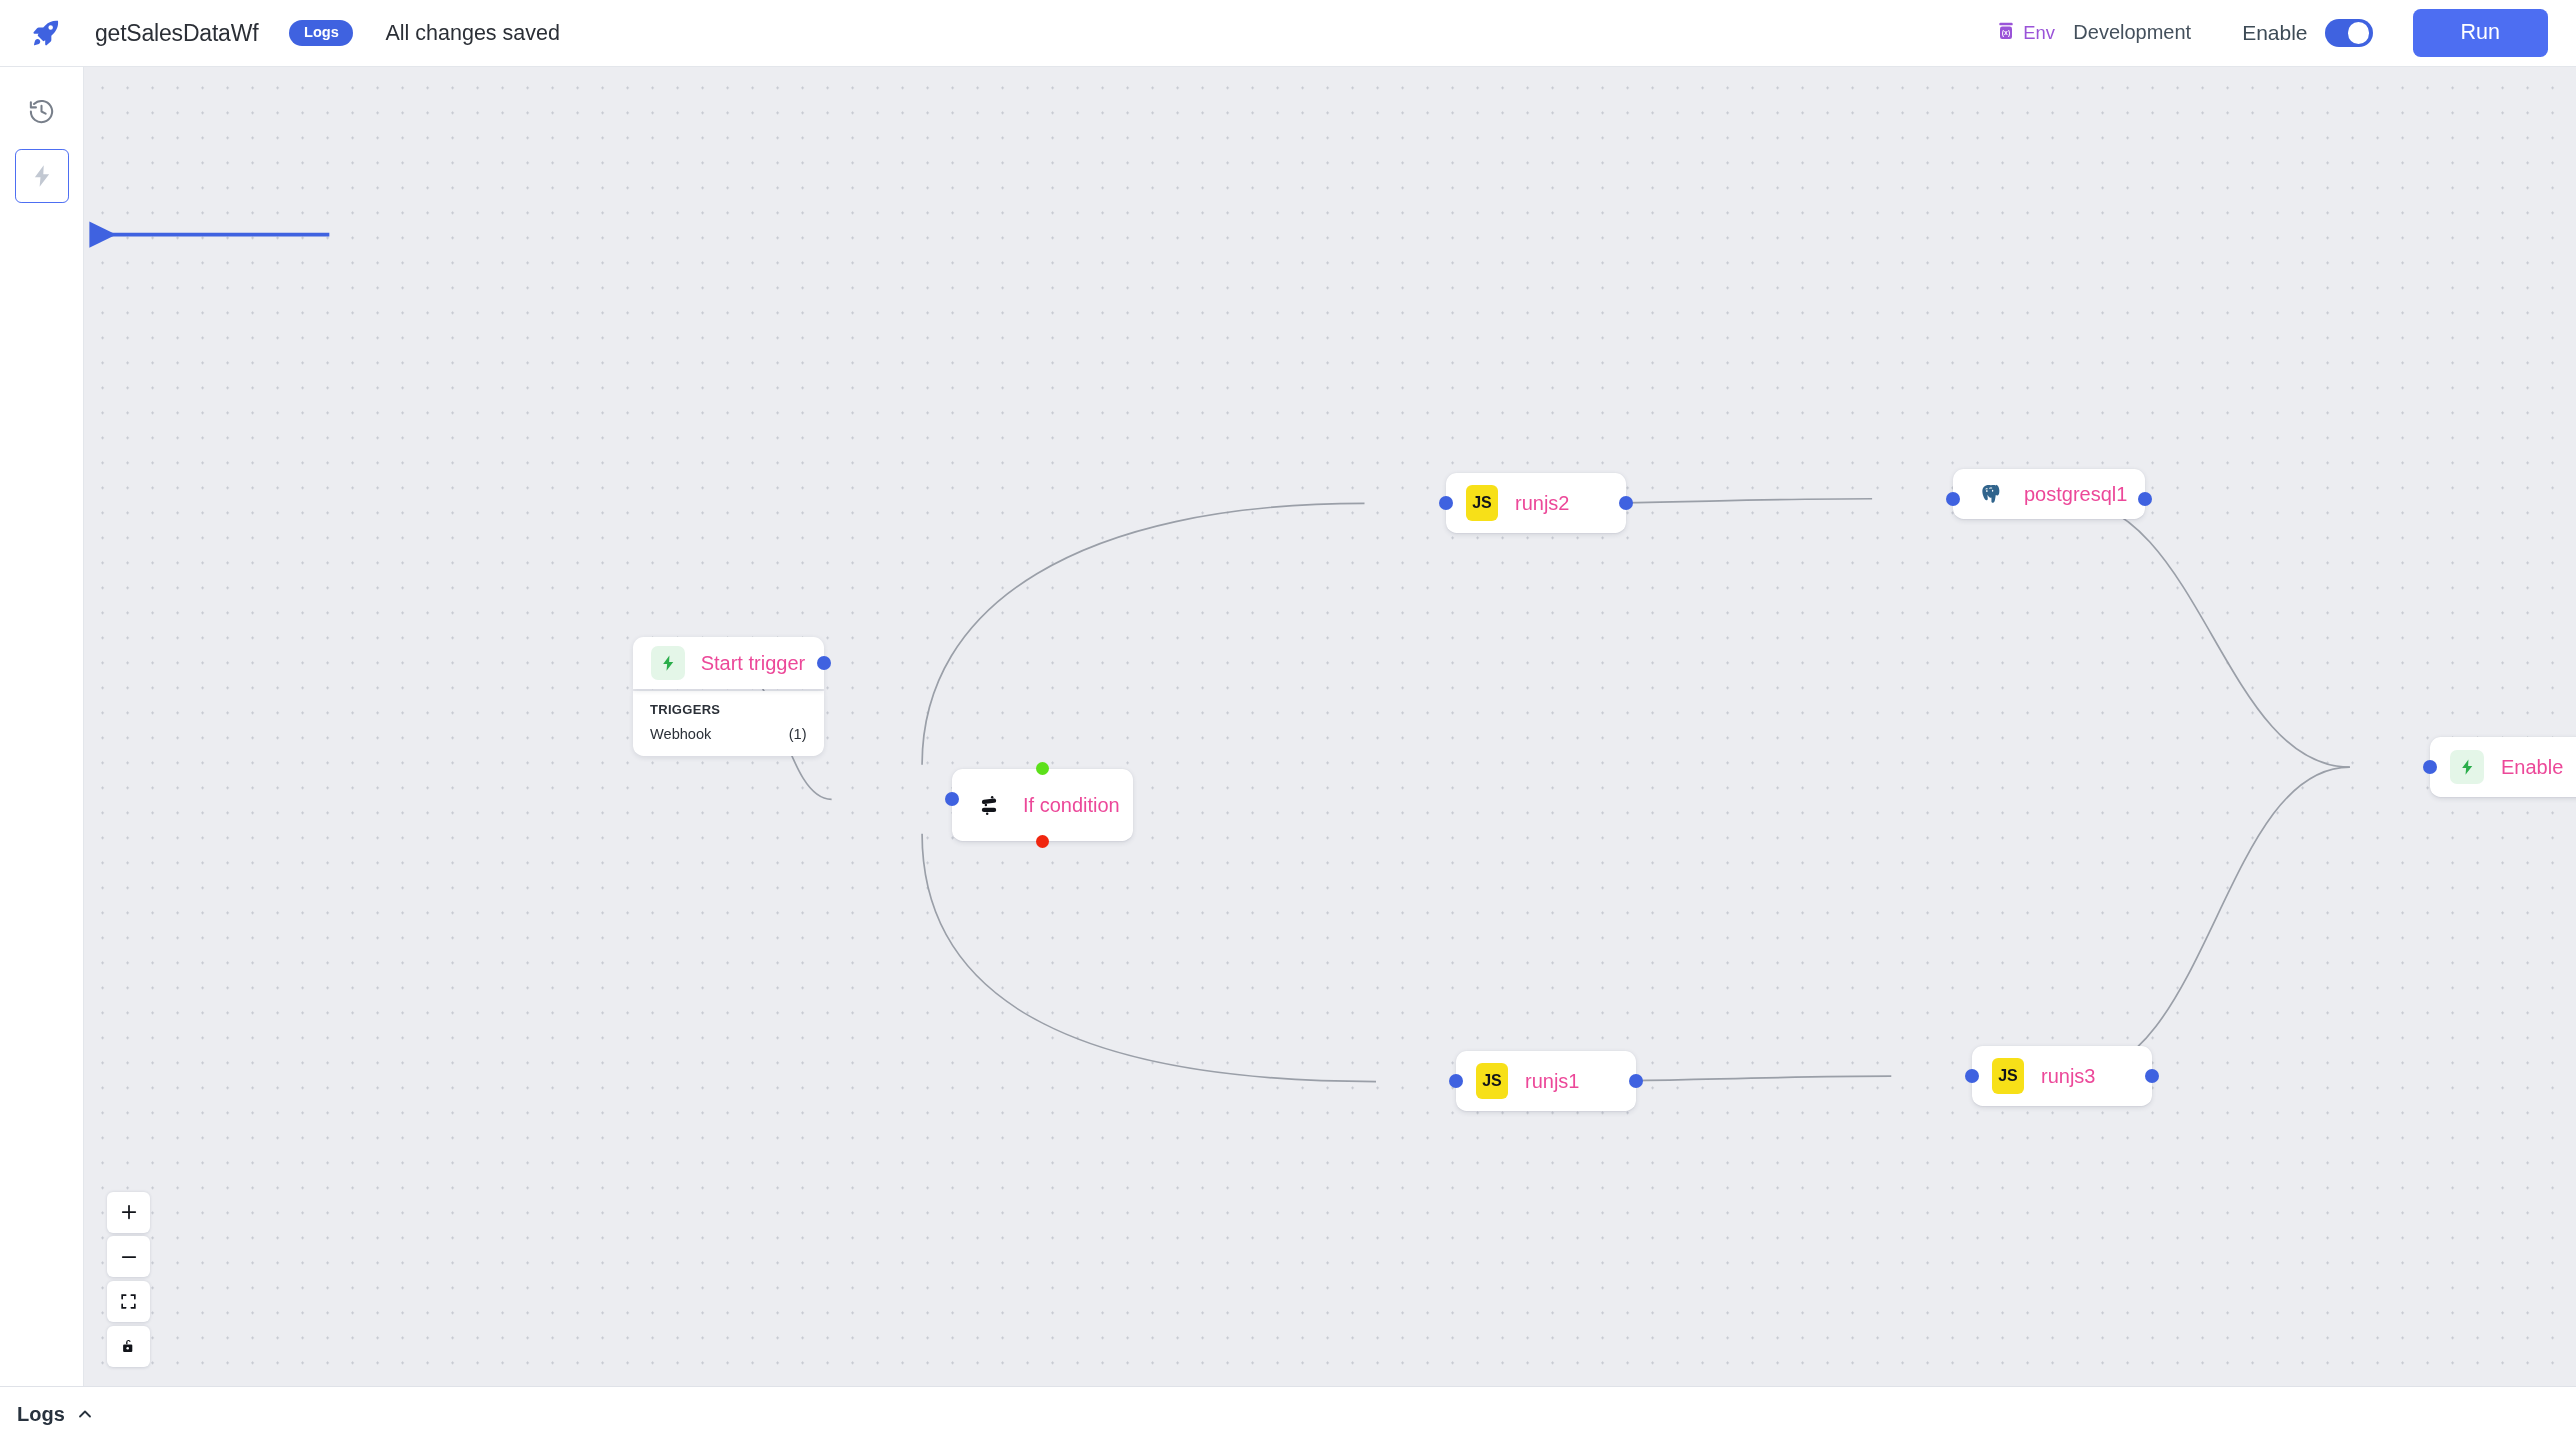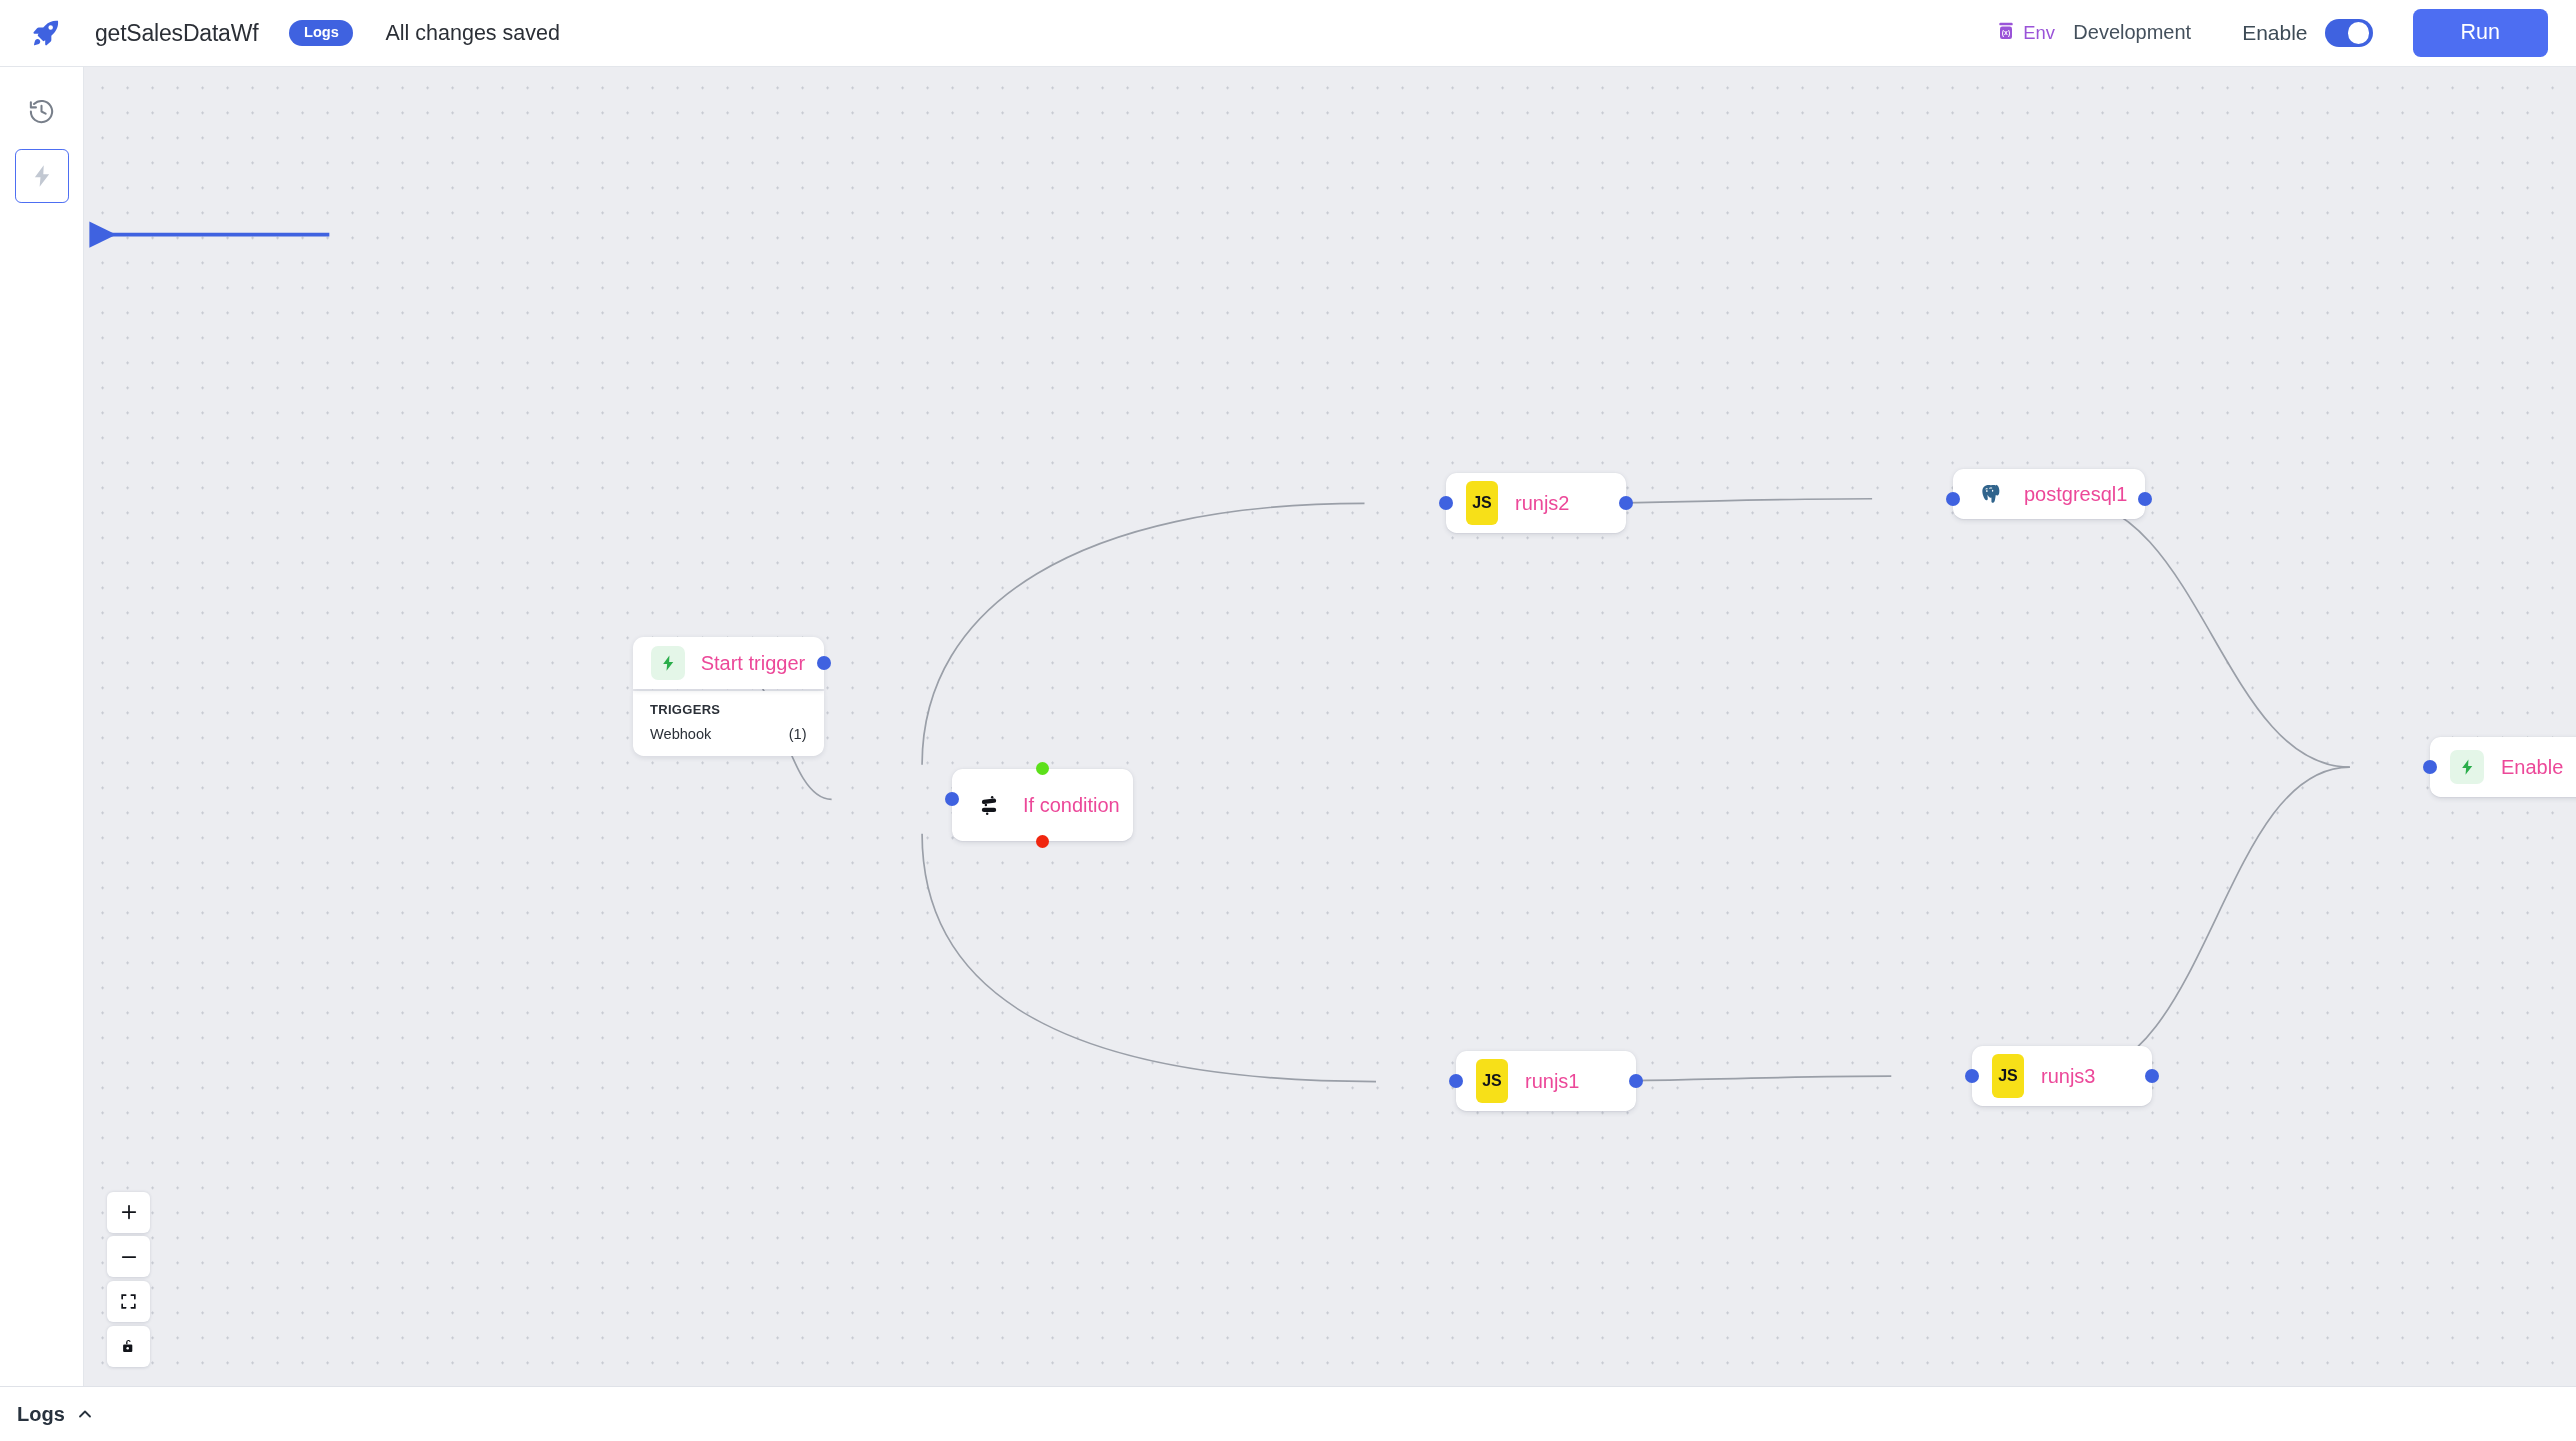--- a/index.html
+++ b/index.html
@@ -209,21 +209,21 @@
     justify-content: center;
     flex: 0 0 auto;
   }
   .icon-box.green { background: #e4f6e8; }
   .icon-box.js {
     background: #f7e018;
     color: #12141a;
     font-size: 16px;
     font-weight: bold;
     font-family: "Liberation Sans", sans-serif;
-    width: 32px; height: 44px;
+    width: 32px; height: 36px;
     border-radius: 6.1px;
   }
   .icon-box.plain { background: transparent; }
 
   
   .trigger-node {
     position: absolute;
     display: flex;
     flex-direction: column;
     cursor: pointer;

